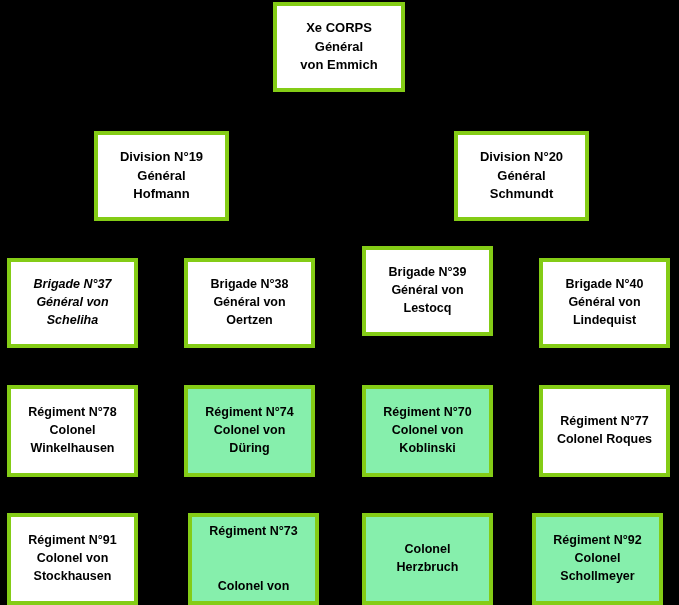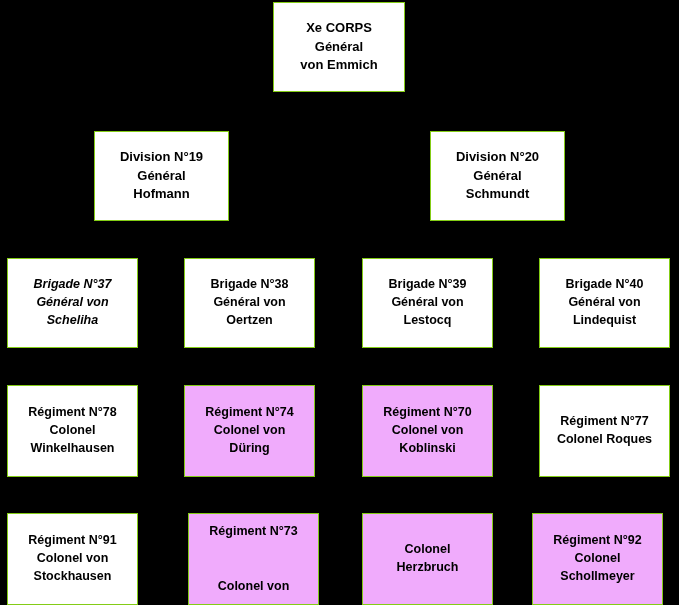--- a/index.html
+++ b/index.html
@@ -23,30 +23,30 @@
     height: 605px;
   }
   .node {
     position: absolute;
     box-sizing: border-box;
     display: flex;
     flex-direction: column;
     align-items: center;
     justify-content: center;
     text-align: center;
-    border: 1px solid #84cc16;
+    border: 4px solid #84cc16;
     line-height: 1.42;
     padding: 2px 4px;
     overflow: hidden;
   }
   .node.white {
     background: #ffffff;
   }
   .node.grey {
-    background: #f0abfc;
+    background: #86efac;
   }
   .node .line {
     display: block;
     white-space: nowrap;
   }
   .corps {
     font-size: 13px;
     font-weight: bold;
   }
   .division {
@@ -69,36 +69,36 @@
     <div class="node white corps" style="left: 273px; top: 2px; width: 132px; height: 90px;">
       <span class="line">Xe CORPS</span>
       <span class="line">Général</span>
       <span class="line">von Emmich</span>
     </div>
     <div class="node white division" style="left: 94px; top: 131px; width: 135px; height: 90px;">
       <span class="line">Division N°19</span>
       <span class="line">Général</span>
       <span class="line">Hofmann</span>
     </div>
-    <div class="node white division" style="left: 430px; top: 131px; width: 135px; height: 90px;">
+    <div class="node white division" style="left: 454px; top: 131px; width: 135px; height: 90px;">
       <span class="line">Division N°20</span>
       <span class="line">Général</span>
       <span class="line">Schmundt</span>
     </div>
     <div class="node white brigade" style="left: 7px; top: 258px; width: 131px; height: 90px; font-style: italic;">
       <span class="line">Brigade N°37</span>
       <span class="line">Général  von</span>
       <span class="line">Scheliha</span>
     </div>
     <div class="node white brigade" style="left: 184px; top: 258px; width: 131px; height: 90px;">
       <span class="line">Brigade N°38</span>
       <span class="line">Général  von</span>
       <span class="line">Oertzen</span>
     </div>
-    <div class="node white brigade" style="left: 362px; top: 258px; width: 131px; height: 90px;">
+    <div class="node white brigade" style="left: 362px; top: 246px; width: 131px; height: 90px;">
       <span class="line">Brigade N°39</span>
       <span class="line">Général von</span>
       <span class="line">Lestocq</span>
     </div>
     <div class="node white brigade" style="left: 539px; top: 258px; width: 131px; height: 90px;">
       <span class="line">Brigade N°40</span>
       <span class="line">Général von</span>
       <span class="line">Lindequist</span>
     </div>
     <div class="node white regiment" style="left: 7px; top: 385px; width: 131px; height: 92px;">

